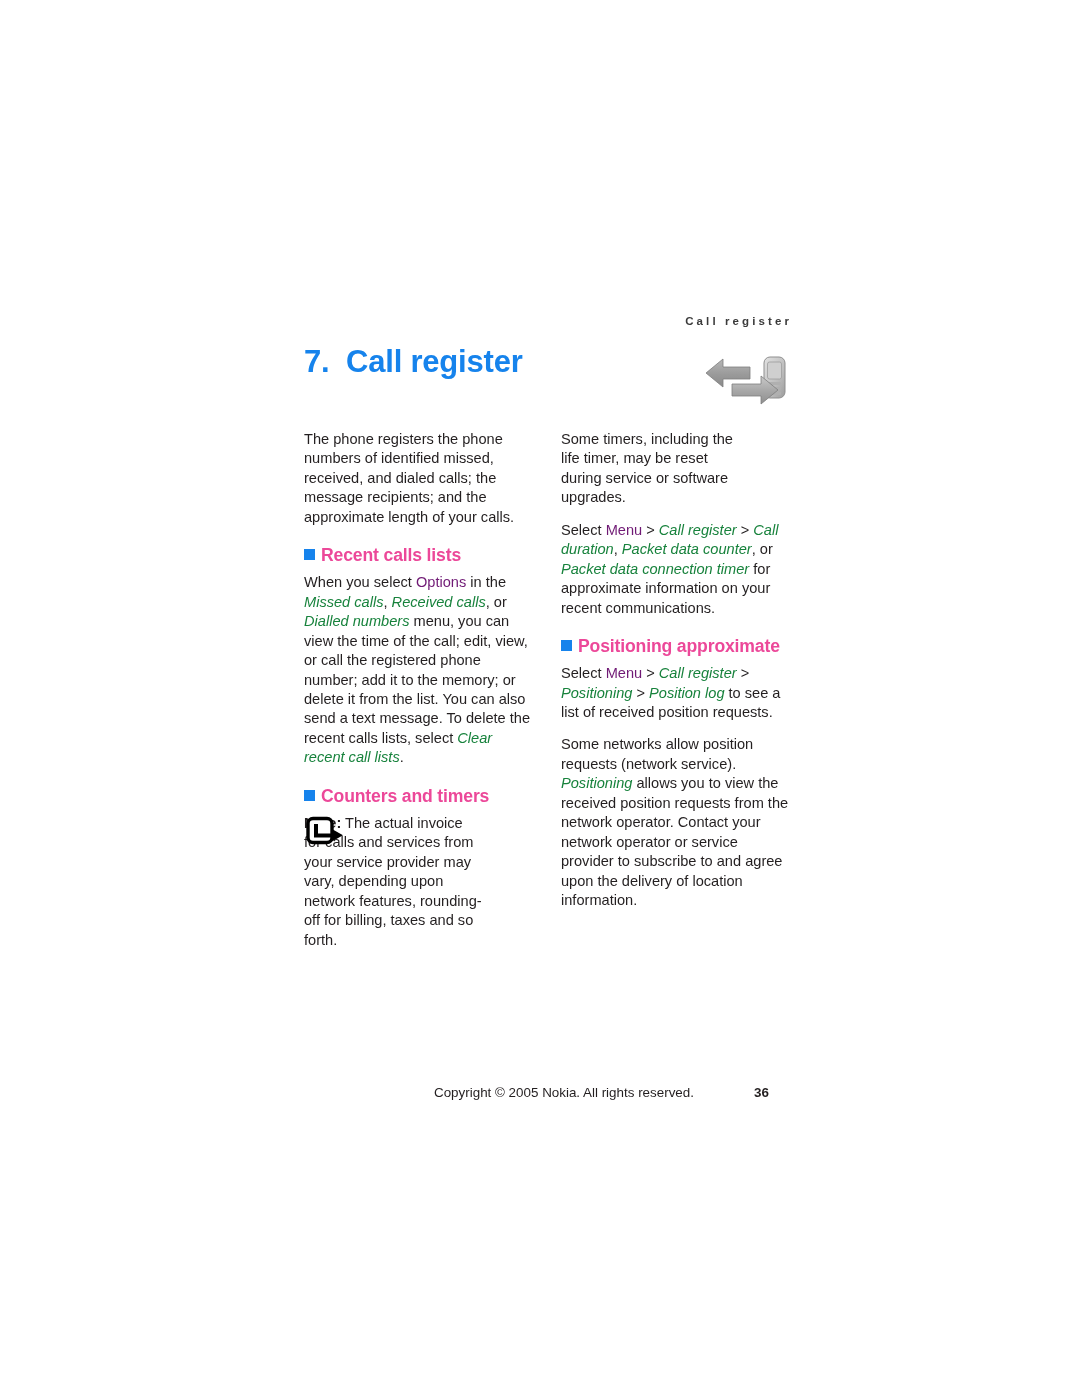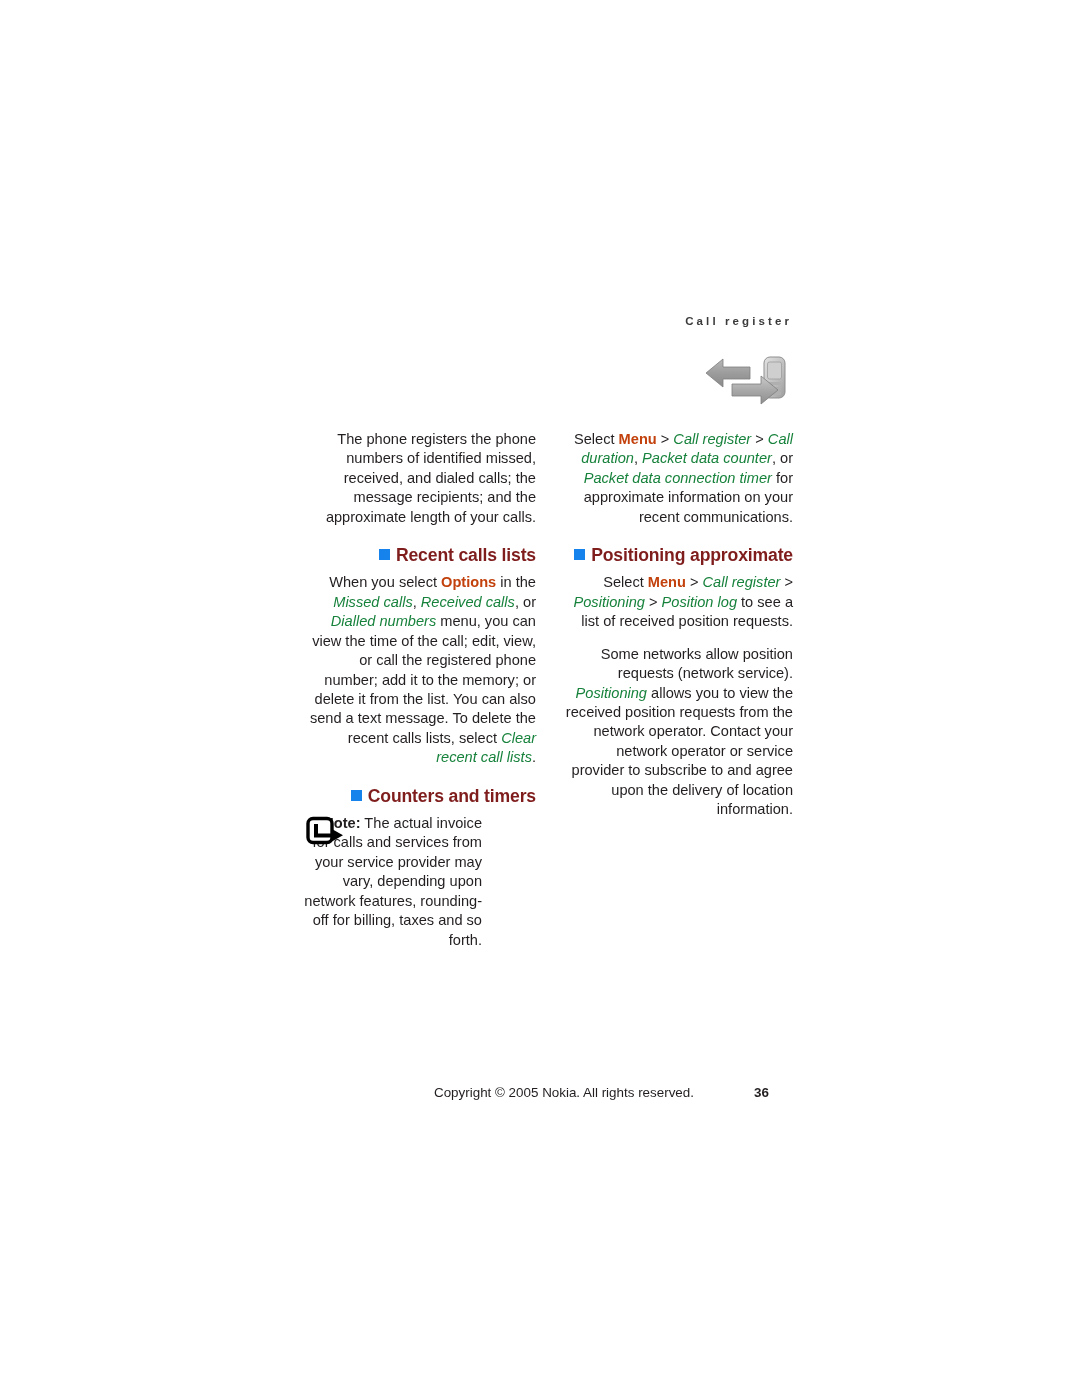--- a/index.html
+++ b/index.html
@@ -67,58 +67,58 @@
   }
 
   
   .col {
     position: absolute;
     top: 415px;
     width: 232px;
     font-size: 14.6px;
     line-height: 19.45px;
     color: #231f20;
-    text-align: right;
+    text-align: left;
   }
   .col-left  { left: 296px; }
   .col-right { left: 553px; }
 
   p.para {
     margin: 0 0 13px 0;
   }
 
   
   .indented {
     margin-left: 45px;
     width: 187px;
   }
 
   
   h2.section {
     margin: 17px 0 7px 0;
     font-size: 17.6px;
     font-weight: bold;
-    color: #7f1d1d;
+    color: #ec4899;
     line-height: 22px;
     letter-spacing: -0.15px;
     white-space: nowrap;
   }
   h2.section .bullet {
     display: inline-block;
     width: 11px;
     height: 11px;
     background: #1683ec;
     margin-right: 6px;
     vertical-align: 1px;
   }
 
   
   .ui-bold {
-    font-weight: bold;
-    color: #c2410c;
+    font-weight: normal;
+    color: #701a75;
   }
   .ui-italic {
     font-style: italic;
     color: #17823c;
   }
   .b { font-weight: bold; }
 
   
   .note-block {
     position: relative;
@@ -160,20 +160,23 @@
     font-weight: 600;
   }
 </style>
 </head>
 <body>
 
 <div class="page">
 
   <div class="running-header">Call register</div>
 
+  <div class="chapter-title">
+    <span class="num">7.</span><span>Call register</span>
+  </div>
 
   <div class="chapter-icon">
     <svg width="92" height="62" viewBox="0 0 92 62" xmlns="http://www.w3.org/2000/svg">
       <defs>
         <linearGradient id="gLeft" x1="0" y1="0" x2="0" y2="1">
           <stop offset="0%" stop-color="#b7b7b7"></stop>
           <stop offset="55%" stop-color="#9a9a9a"></stop>
           <stop offset="100%" stop-color="#8a8a8a"></stop>
         </linearGradient>
         <linearGradient id="gRight" x1="0" y1="0" x2="0" y2="1">
@@ -223,20 +226,21 @@
           <path d="M12 8 L12 17.5 L25 17.5 L25 12.5 L37 19.3 L25 26 L25 21.5 L8 21.5 L8 8 Z" fill="#000000"></path>
         </svg>
       </div>
       <p class="para note-body"><span class="b">Note:</span><span> The actual invoice for calls and services from your service provider may vary, depending upon network features, rounding-off for billing, taxes and so forth.</span></p>
     </div>
 
   </div>
 
   <div class="col col-right">
 
+    <p class="para indented">Some timers, including the life timer, may be reset during service or software upgrades.</p>
 
     <p class="para"><span>Select </span><span class="ui-bold">Menu</span><span> &gt; </span><span class="ui-italic">Call register</span><span> &gt; </span><span class="ui-italic">Call duration</span><span>, </span><span class="ui-italic">Packet data counter</span><span>, or </span><span class="ui-italic">Packet data connection timer</span><span> for approximate information on your recent communications.</span></p>
 
     <h2 class="section">
       <span class="bullet"></span><span>Positioning approximate</span>
     </h2>
 
     <p class="para"><span>Select </span><span class="ui-bold">Menu</span><span> &gt; </span><span class="ui-italic">Call register</span><span> &gt; </span><span class="ui-italic">Positioning</span><span> &gt; </span><span class="ui-italic">Position log</span><span> to see a list of received position requests.</span></p>
 
     <p class="para"><span>Some networks allow position requests (network service). </span><span class="ui-italic">Positioning</span><span> allows you to view the received position requests from the network operator. Contact your network operator or service provider to subscribe to and agree upon the delivery of location information.</span></p>

